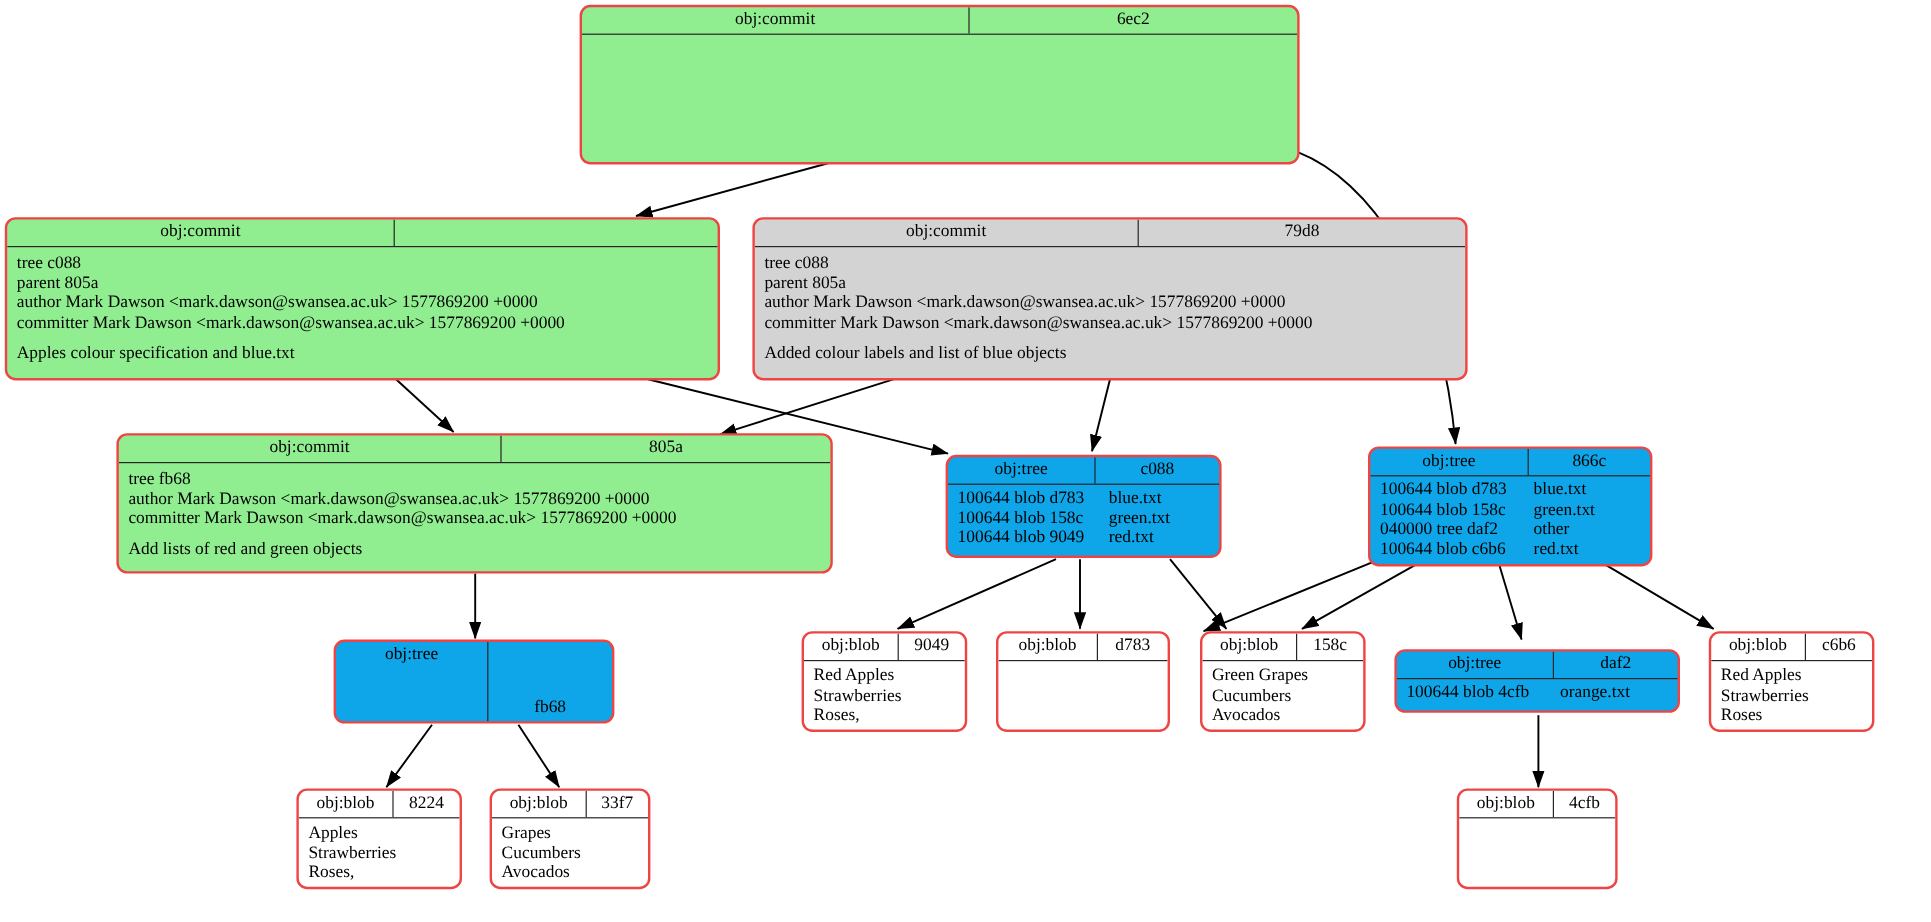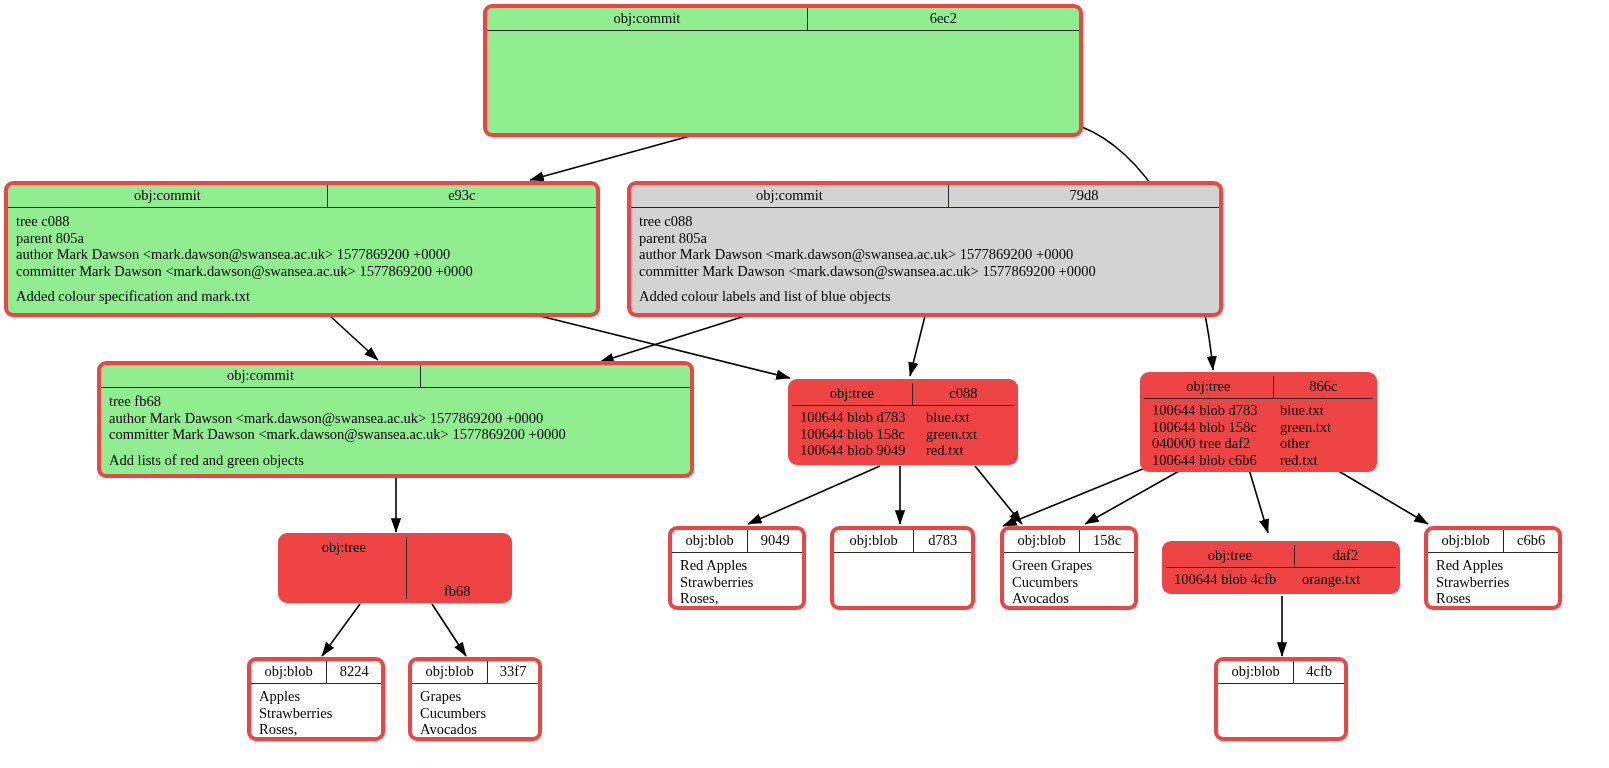--- a/index.html
+++ b/index.html
@@ -8,28 +8,28 @@
     width:1609px;height:768px;
     background:#ffffff;
     font-family:"Liberation Serif","DejaVu Serif",serif;
     overflow:hidden;
   }
   svg.edges{position:absolute;left:0;top:0;width:1609px;height:768px;pointer-events:none;}
 
   .node{
     position:absolute;
     box-sizing:border-box;
-    border:4px solid #ef4444;
+    border:2px solid #ef4444;
     border-radius:9px;
     overflow:hidden;
     background:#ffffff;
   }
   .node.commit{background:#90ee90;}
   .node.commit.gray{background:#d3d3d3;}
-  .node.tree{background:#ef4444;}
+  .node.tree{background:#0ea5e9;}
   .node.blob{background:#ffffff;}
 
   .hdr{
     display:flex;
     width:100%;
     border-bottom:1px solid #262626;
     box-sizing:border-box;
   }
   .hdr .cell{
     text-align:center;
@@ -114,42 +114,42 @@
   <div class="node commit" style="left:483px;top:4px;width:600px;height:133px;">
     <div class="hdr">
       <div class="cell left" style="width:324px;">obj:commit</div>
       <div class="cell" style="width:274px;">6ec2</div>
     </div>
   </div>
 
   <div class="node commit" style="left:4px;top:181px;width:596px;height:136px;">
     <div class="hdr">
       <div class="cell left" style="width:323px;">obj:commit</div>
-      <div class="cell" style="width:271px;">e93c</div>
     </div>
     <div class="body"><span>tree c088</span>
 <span>parent 805a</span>
 <span>author Mark Dawson &lt;mark.dawson@swansea.ac.uk&gt; 1577869200 +0000</span>
-<span>committer Mark Dawson &lt;mark.dawson@swansea.ac.uk&gt; 1577869200 +0000</span><span class="blank"></span><span>Added colour specification and mark.txt</span></div>
+<span>committer Mark Dawson &lt;mark.dawson@swansea.ac.uk&gt; 1577869200 +0000</span><span class="blank"></span><span>Apples colour specification and blue.txt</span></div>
   </div>
 
   <div class="node commit gray" style="left:627px;top:181px;width:596px;height:136px;">
     <div class="hdr">
       <div class="cell left" style="width:321px;">obj:commit</div>
       <div class="cell" style="width:273px;">79d8</div>
     </div>
     <div class="body"><span>tree c088</span>
 <span>parent 805a</span>
 <span>author Mark Dawson &lt;mark.dawson@swansea.ac.uk&gt; 1577869200 +0000</span>
 <span>committer Mark Dawson &lt;mark.dawson@swansea.ac.uk&gt; 1577869200 +0000</span><span class="blank"></span><span>Added colour labels and list of blue objects</span></div>
   </div>
 
   <div class="node commit" style="left:97px;top:361px;width:597px;height:117px;">
     <div class="hdr">
       <div class="cell left" style="width:320px;">obj:commit</div>
+      <div class="cell" style="width:275px;">805a</div>
     </div>
     <div class="body"><span>tree fb68</span>
 <span>author Mark Dawson &lt;mark.dawson@swansea.ac.uk&gt; 1577869200 +0000</span>
 <span>committer Mark Dawson &lt;mark.dawson@swansea.ac.uk&gt; 1577869200 +0000</span><span class="blank"></span><span>Add lists of red and green objects</span></div>
   </div>
 
   <div class="node tree" style="left:788px;top:379px;width:230px;height:86px;">
     <div class="hdr">
       <div class="cell left" style="width:124px;">obj:tree</div>
       <div class="cell" style="width:104px;">c088</div>

